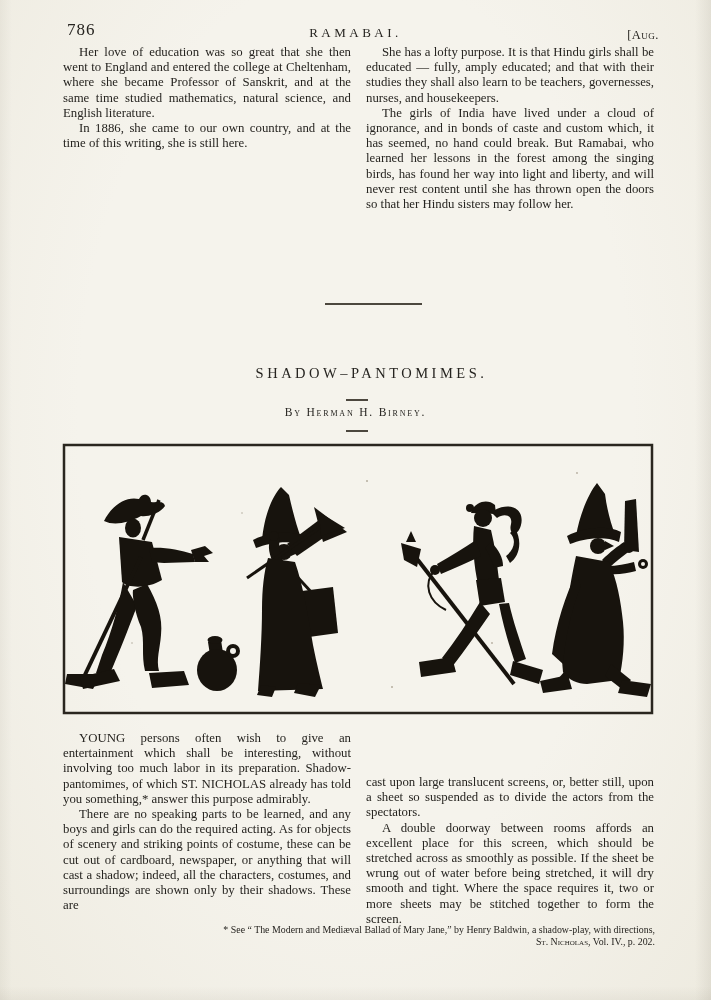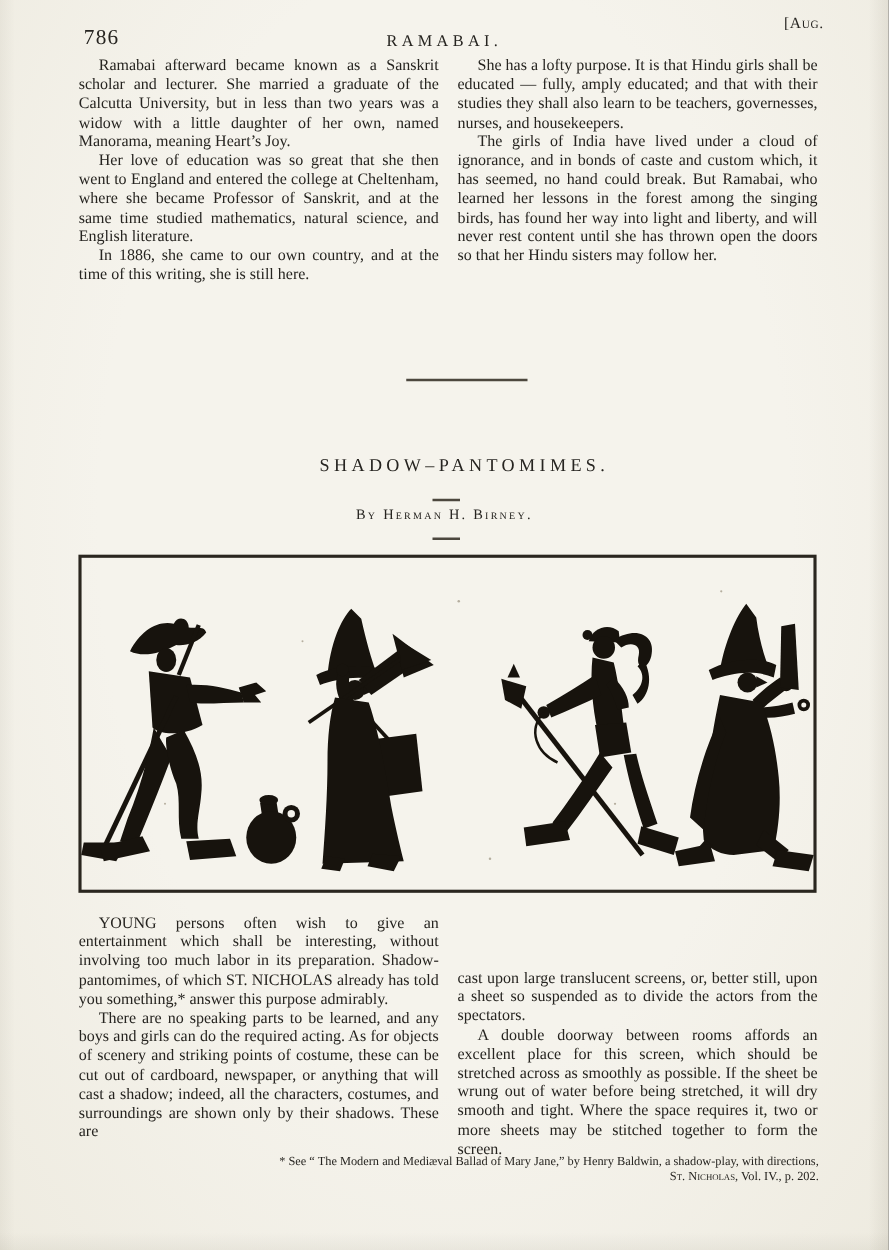--- a/index.html
+++ b/index.html
@@ -10,21 +10,21 @@
     overflow:hidden;
   }
   .page::before{
     content:"";position:absolute;inset:0;pointer-events:none;
     background:linear-gradient(to left, rgba(60,50,30,0.08), rgba(0,0,0,0) 16px),
                linear-gradient(to right, rgba(60,50,30,0.05), rgba(0,0,0,0) 12px),
                linear-gradient(to top, rgba(60,50,30,0.05), rgba(0,0,0,0) 14px);
   }
   .hdr-num{position:absolute;left:67px;top:20px;font-size:17px;letter-spacing:1px;}
   .hdr-title{position:absolute;left:0;right:0;top:25px;text-align:center;font-size:13px;letter-spacing:3.5px;font-family:Liberation Serif, serif;}
-  .hdr-issue{position:absolute;right:52px;top:11px;font-size:12.5px;font-variant:small-caps;letter-spacing:0.5px;}
+  .hdr-issue{position:absolute;right:52px;top:28px;font-size:12.5px;font-variant:small-caps;letter-spacing:0.5px;}
 
   .col{position:absolute;width:288px;text-align:justify;font-size:12.8px;line-height:15.2px;}
   .col p{margin:0;text-indent:16px;}
   .col p.noindent{text-indent:0;margin-top:44px;}
   #col-top-left{left:63px;top:45px;}
   #col-top-right{left:366px;top:45px;}
   #col-bot-left{left:63px;top:731px;}
   #col-bot-right{left:366px;top:731px;}
 
   .divider{position:absolute;left:325px;top:303px;width:97px;height:1.5px;background:#4c473e;}
@@ -43,21 +43,20 @@
 </head>
 <body>
 
 <div class="page">
 
   <div class="hdr-num">786</div>
   <div class="hdr-title">RAMABAI.</div>
   <div class="hdr-issue">[Aug.</div>
 
   <div class="col" id="col-top-left">
-    <p>Ramabai afterward became known as a Sanskrit scholar and lecturer.  She married a graduate of the Calcutta University, but in less than two years was a widow with a little daughter of her own, named Manorama, meaning Heart’s Joy.</p>
     <p>Her love of education was so great that she then went to England and entered the college at Cheltenham, where she became Professor of Sanskrit, and at the same time studied mathematics, natural science, and English literature.</p>
     <p>In 1886, she came to our own country, and at the time of this writing, she is still here.</p>
   </div>
   <div class="col" id="col-top-right">
     <p>She has a lofty purpose.  It is that Hindu girls shall be educated — fully, amply educated; and that with their studies they shall also learn to be teachers, governesses, nurses, and housekeepers.</p>
     <p>The girls of India have lived under a cloud of ignorance, and in bonds of caste and custom which, it has seemed, no hand could break.  But Ramabai, who learned her lessons in the forest among the singing birds, has found her way into light and liberty, and will never rest content until she has thrown open the doors so that her Hindu sisters may follow her.</p>
   </div>
 
   <div class="divider"></div>
 

